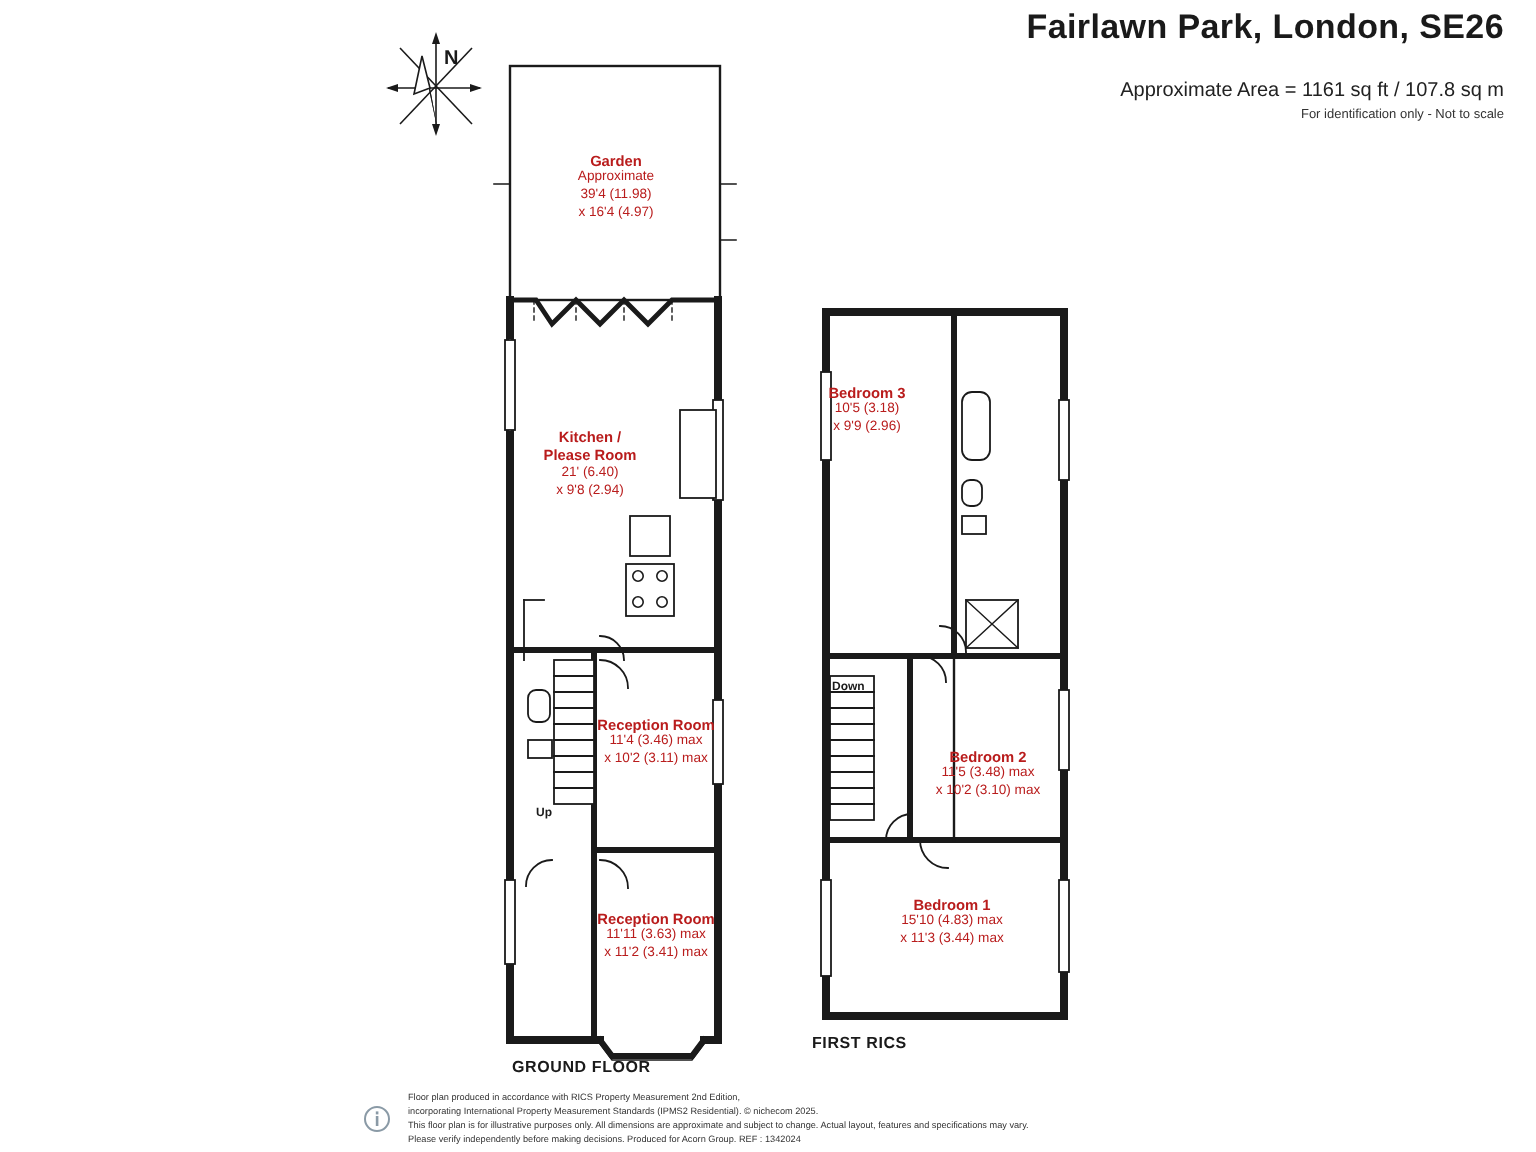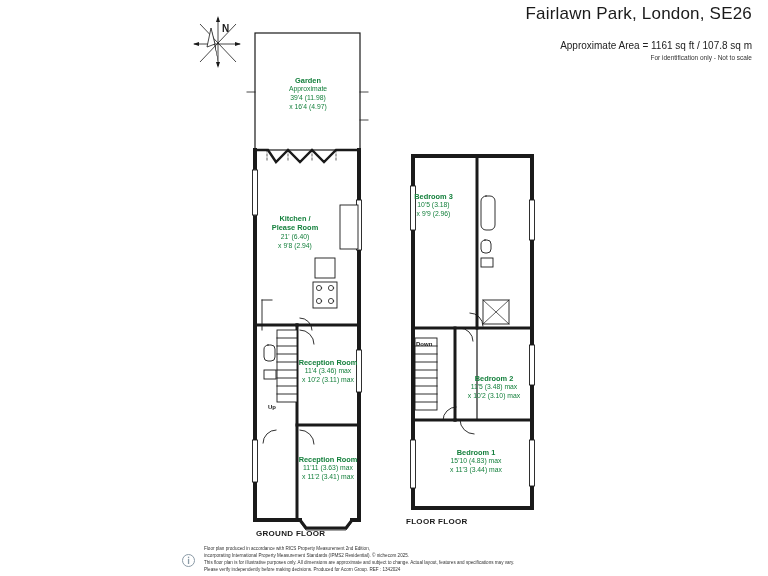--- a/index.html
+++ b/index.html
@@ -24,21 +24,21 @@
     position: absolute;
     top: 0;
     left: 0;
     width: 768px;
     text-align: right;
     padding-right: 16px;
     box-sizing: border-box;
   }
   .title {
     font-size: 17px;
-    font-weight: normal;
+    font-weight: bold;
     letter-spacing: 0.2px;
     margin-top: 4px;
     padding-left: 37px;
   }
   .subtitle {
     font-size: 10px;
     margin-top: 16px;
     color: #222;
   }
   .disclaimer-top {
@@ -69,21 +69,21 @@
     font-weight: bold;
     letter-spacing: 0.3px;
   }
   #floor-label-ground { left: 256px; top: 529px; }
   #floor-label-first  { left: 406px; top: 517px; }
   
   .room {
     position: absolute;
     text-align: center;
     line-height: 1.28;
-    color: #15803d;
+    color: #b91c1c;
   }
   .room .rm-name {
     font-size: 7.4px;
     font-weight: bold;
     display: block;
   }
   .room .rm-dim {
     font-size: 6.8px;
     display: block;
   }
@@ -289,21 +289,21 @@
   <div class="room" style="left:432px; top:448px; width:88px;">
     <span class="rm-name">Bedroom 1</span>
     <span class="rm-dim">15'10 (4.83) max</span>
     <span class="rm-dim">x 11'3 (3.44) max</span>
   </div>
 
   <div class="tiny-label" style="left:268px; top:404px;">Up</div>
   <div class="tiny-label" style="left:416px; top:341px;">Down</div>
 
   <div class="floor-label" id="floor-label-ground">GROUND FLOOR</div>
-  <div class="floor-label" id="floor-label-first">FLOOR FLOOR</div>
+  <div class="floor-label" id="floor-label-first">FIRST RICS</div>
 
   <div class="footer-icon">
     <svg width="13" height="13" viewBox="0 0 13 13">
       <circle cx="6.5" cy="6.5" r="6" fill="none" stroke="#8a9aa6" stroke-width="1"></circle>
       <rect x="5.9" y="5" width="1.3" height="5" fill="#8a9aa6"></rect>
       <rect x="5.9" y="2.7" width="1.3" height="1.5" fill="#8a9aa6"></rect>
     </svg>
   </div>
   <div class="footer">
     <div class="footer-text">Floor plan produced in accordance with RICS Property Measurement 2nd Edition,</div>

